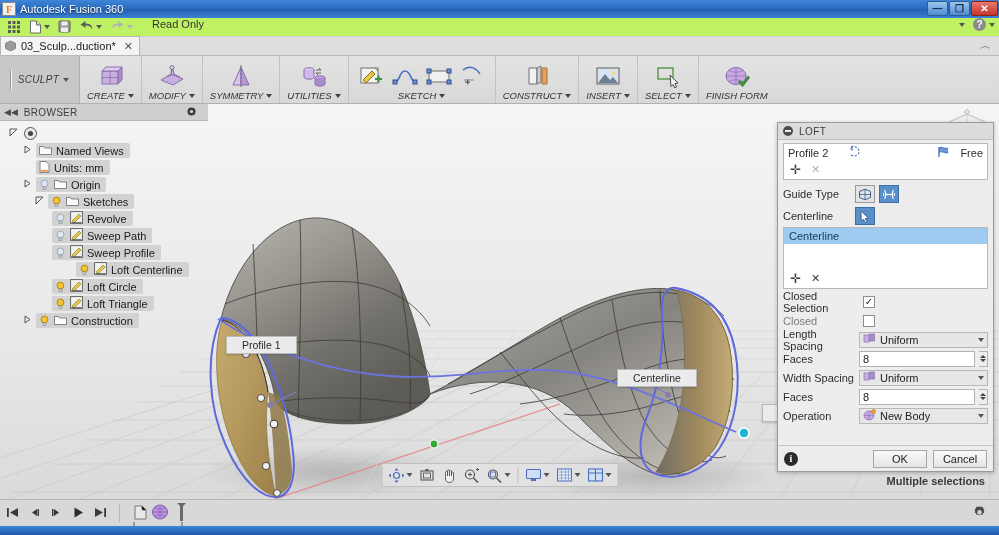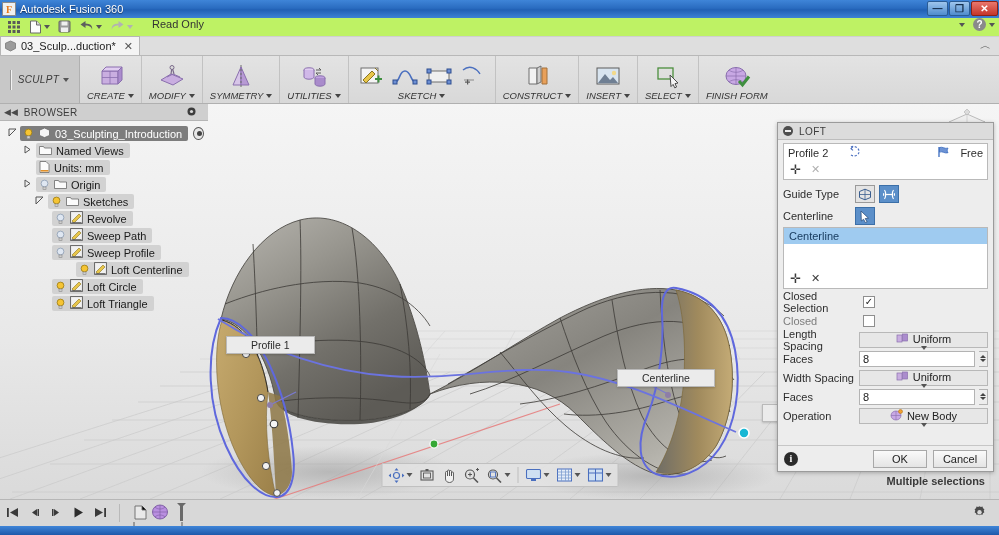--- a/index.html
+++ b/index.html
@@ -141,21 +141,21 @@
   .ex { color:#3a3a3a; font-size:11px; }
   .ex.dim { color:#b0b0b0; }
   .row {
     display: flex; align-items: center; height: 19px; padding: 0 5px; gap: 4px;
   }
   .row-lbl { width: 68px; color: #2d2d2d; font-size: 11px; }
   .field {
     flex: 1; height: 16px; background: #fff; border: 1px solid #b3b3b3;
     display: flex; align-items: center; padding: 0 3px; font-size: 11px; color: #222;
   }
-  .field.combo { background: #e7e7e7; border-color:#b8b8b8; justify-content: space-between; flex-direction: column; }
+  .field.combo { background: #e7e7e7; border-color:#b8b8b8; justify-content: space-between; }
   .field.combo .cval { display:flex; align-items:center; gap:4px; }
   .spin { width: 9px; height: 16px; display:flex; flex-direction:column; justify-content:center; align-items:center; gap:1px;
           border:1px solid #b3b3b3; border-left:none; background:#ededed;}
   .spin i { width:0;height:0;border-left:3px solid transparent;border-right:3px solid transparent; display:block;}
   .spin i.up { border-bottom:3px solid #444; }
   .spin i.dn { border-top:3px solid #444; }
   .chk { width: 12px; height: 12px; background: #fff; border: 1px solid #8e8e8e; display:inline-flex; align-items:center; justify-content:center; font-size:10px; color:#222; }
   .toggle-btn { width: 20px; height: 18px; border: 1px solid #9a9a9a; background: #e4e4e4; display:flex; align-items:center; justify-content:center; }
   .toggle-btn.on { background: #5b8fc9; border-color: #3b6fa8; }
   .dlg-footer {
@@ -165,21 +165,21 @@
   .info-dot { width:14px;height:14px;border-radius:50%;background:#2b2b2b;color:#fff;font-size:10px;
               display:flex;align-items:center;justify-content:center;font-family:"Liberation Serif",serif;font-weight:bold;}
   .btn {
     height: 18px; min-width: 54px; border: 1px solid #a8a8a8; background: linear-gradient(to bottom,#fafafa,#e4e4e4);
     font-size: 11px; color: #222; display:flex; align-items:center; justify-content:center;
   }
 
   
   .vp-tip {
     position: absolute; background: #ebebeb; border: 1px solid #b9b9b9;
-    font-size: 10.5px; color: #2b2b2b; padding: 2px 24px; z-index: 30; white-space: nowrap;
+    font-size: 10.5px; color: #2b2b2b; padding: 2px 15px; z-index: 30; white-space: nowrap;
     box-shadow: 0 1px 2px rgba(0,0,0,.18);
   }
   .vp-status {
     position: absolute; right: 14px; bottom: 12px; font-size: 11px; color: #3a3a3a; font-weight: bold; z-index: 25;
   }
 
   
   .navbar {
     position: absolute; left: 50%; transform: translateX(-50%); bottom: 12px;
     height: 24px; background: rgba(226,226,226,.88); border: 1px solid #c0c0c0;
@@ -704,34 +704,20 @@
       </span>
     </div>
     <div class="browser-body">
 
       <div class="tree-row selected" style="padding-left:8px">
         <span class="expander">
           <svg width="9" height="9" viewBox="0 0 9 9">
               <path d="M1 1h7l-7 7z" fill="none" stroke="#555" stroke-width="1"></path>
             </svg>
         </span>
-        <span class="pill">
-          <span class="bulb">
-            <svg width="11" height="12" viewBox="0 0 11 12">
-                <circle cx="5.5" cy="4.5" r="3.4" fill="#f5c433" stroke="#9a7a12" stroke-width=".8"></circle>
-                <rect x="4" y="8" width="3" height="2.6" fill="#cfcfcf" stroke="#8a8a8a" stroke-width=".6"></rect>
-              </svg>
-          </span>
-          <span>
-            <svg width="13" height="12" viewBox="0 0 13 12">
-                <path d="M6.5 1 11.5 3.2v5.2L6.5 10.6 1.5 8.4V3.2z" fill="#f4f4f4" stroke="#6a6a6a" stroke-width=".8"></path>
-              </svg>
-          </span>
-          <span>03_Sculpting_Introduction</span>
-        </span>
         <span class="eye-btn" style="margin-left:2px"></span>
       </div>
 
       <div class="tree-row" style="padding-left:22px">
         <span class="expander">
           <svg width="9" height="9" viewBox="0 0 9 9">
               <path d="M2 1l5 3.5L2 8z" fill="none" stroke="#555" stroke-width="1"></path>
             </svg>
         </span>
         <span class="pill">
@@ -907,20 +893,41 @@
             <svg width="13" height="13" viewBox="0 0 13 13">
                 <rect x=".6" y=".6" width="11.8" height="11.8" fill="#f1f1f1" stroke="#5a5a5a" stroke-width=".9"></rect>
                 <path d="M2 10l7-7 2 2-7 7z" fill="#e8c64a" stroke="#8a7420" stroke-width=".6"></path>
                 <path d="M1.5 11.5h10" stroke="#5a5a5a" stroke-width=".8"></path>
               </svg>
           </span>
           <span>Loft Triangle</span>
         </span>
       </div>
 
+      <div class="tree-row" style="padding-left:22px">
+        <span class="expander">
+          <svg width="9" height="9" viewBox="0 0 9 9">
+              <path d="M2 1l5 3.5L2 8z" fill="none" stroke="#555" stroke-width="1"></path>
+            </svg>
+        </span>
+        <span class="pill">
+          <span class="bulb">
+            <svg width="11" height="12" viewBox="0 0 11 12">
+                <circle cx="5.5" cy="4.5" r="3.4" fill="#f5c433" stroke="#9a7a12" stroke-width=".8"></circle>
+                <rect x="4" y="8" width="3" height="2.6" fill="#cfcfcf" stroke="#8a8a8a" stroke-width=".6"></rect>
+              </svg>
+          </span>
+          <span>
+            <svg width="13" height="11" viewBox="0 0 13 11">
+                <path d="M.5 2.5h4l1 1.5h7v6.5H.5z" fill="#fbfbfb" stroke="#6a6a6a" stroke-width=".8"></path>
+              </svg>
+          </span>
+          <span>Construction</span>
+        </span>
+      </div>
 
     </div>
   </div>
 
   <div class="dialog">
     <div class="dlg-head">
       <span class="dlg-collapse"></span>
       <span class="dlg-head-title">LOFT</span>
     </div>
 

